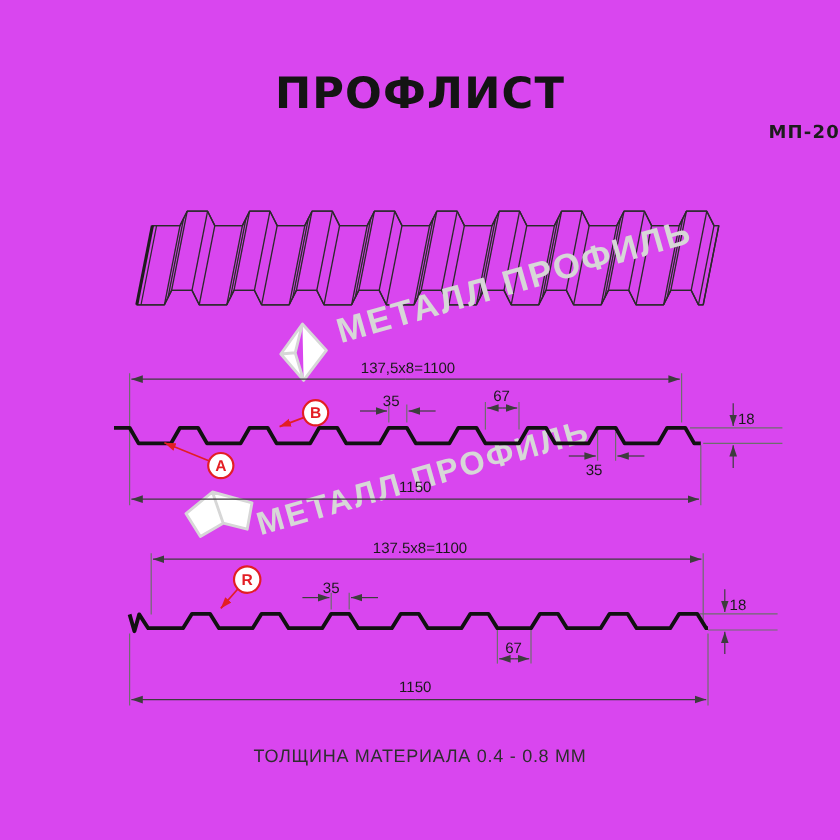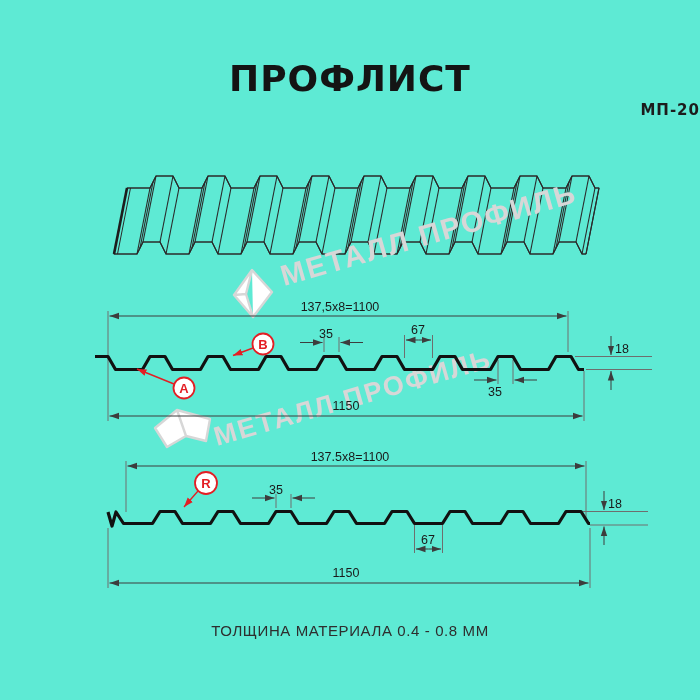--- a/index.html
+++ b/index.html
@@ -1,16 +1,16 @@
 <!DOCTYPE html>
 <html><head>
 <meta charset="utf-8">
 <style>
   html,body{margin:0;padding:0;background:#ffffff;}
-  .stage{position:relative;width:700px;height:700px;background:#5eead4;overflow:hidden;
+  .stage{position:relative;width:700px;height:700px;background:#d946ef;overflow:hidden;
          font-family:"Liberation Sans",sans-serif;}
   .title{position:absolute;left:0;top:58px;width:700px;text-align:center;
          font-family:"DejaVu Sans",sans-serif;font-weight:700;font-size:36px;
          letter-spacing:1px;color:#141414;}
   .subtitle{position:absolute;left:0;top:101px;width:700px;text-align:right;
          font-family:"DejaVu Sans",sans-serif;font-weight:700;font-size:15px;
          letter-spacing:1px;color:#1c1c1c;}
   .footer{position:absolute;left:0;top:622px;width:700px;text-align:center;
          font-size:15px;letter-spacing:.6px;color:#2e2e2e;}
   svg{position:absolute;left:0;top:0;}

